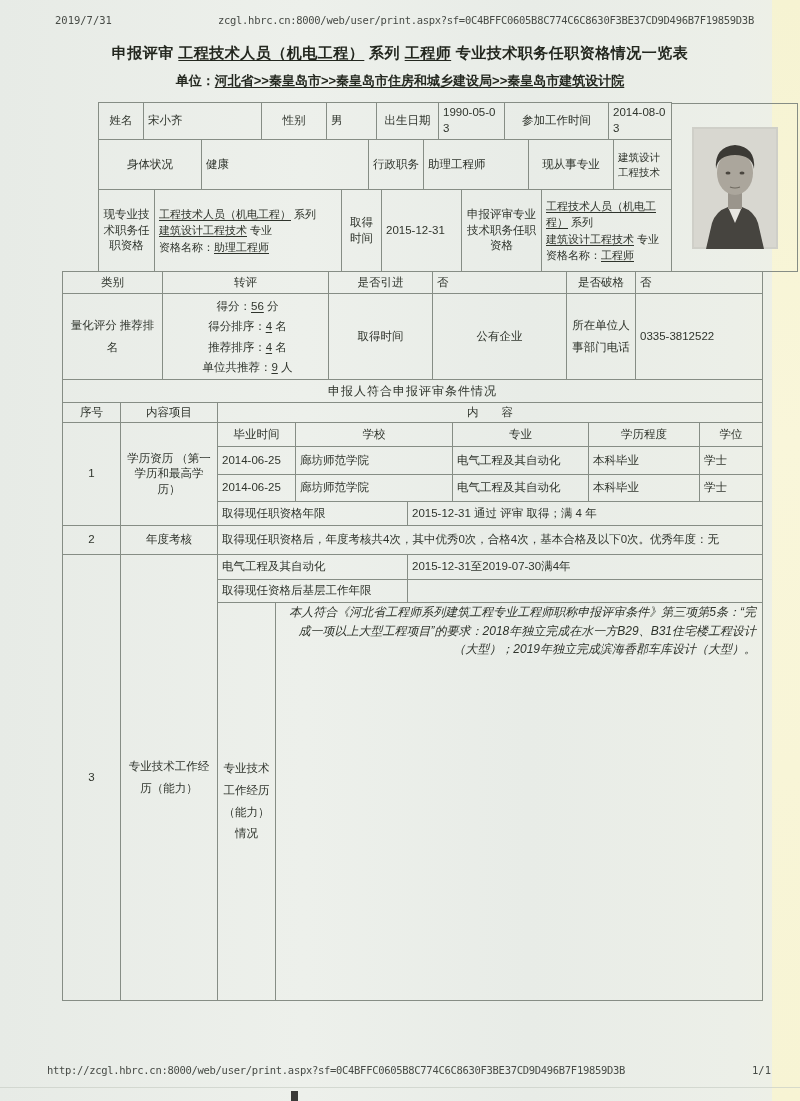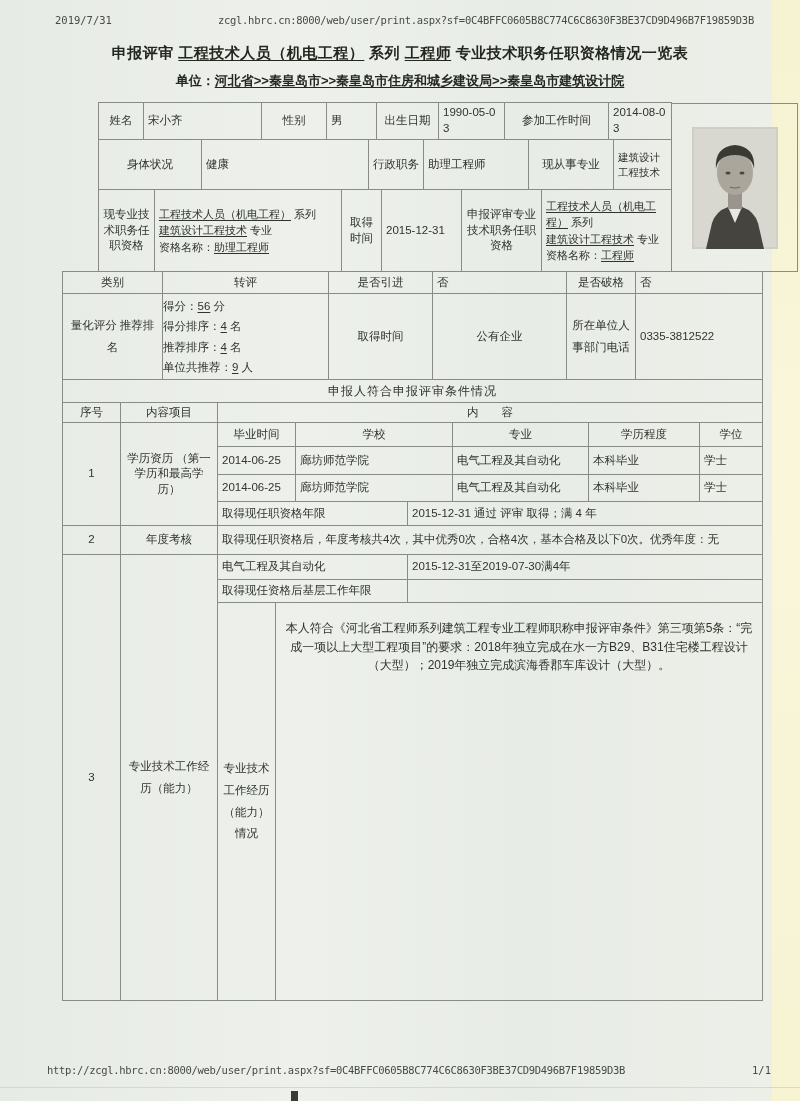--- a/index.html
+++ b/index.html
@@ -29,23 +29,23 @@
   table { border-collapse:collapse; table-layout:fixed; margin-top:-1px; }
   td { border:1px solid #868d85; padding:1px 4px; font-size:11.5px; line-height:1.35;
        text-align:center; vertical-align:middle; overflow:hidden; word-break:break-all; color:#2f342c; }
   .val { text-align:left; }
   .top-group { display:flex; width:700px;margin-left:36px; }
   .left-col { width:573px; }
   .left-col table { width:573px; }
   .photo-cell { width:127px; border:1px solid #868d85; border-left-width:1px; margin-top:0;
      display:flex; align-items:center; justify-content:center; }
   .w700 { width:700px; }
-  .scorelist { text-align:left; line-height:1.75; padding-left:0; }
+  .scorelist { text-align:center; line-height:1.75; padding-left:8px; }
   .band td { font-size:12px; letter-spacing:1px; }
-  .para { text-align:center; vertical-align:top; font-size:12px; line-height:1.55; padding:16px 6px; }
+  .para { text-align:right; vertical-align:top; font-size:12px; line-height:1.55; padding:0 6px;font-style:italic; }
   .small { font-size:10.5px; }
   .qual-cell { text-align:left; line-height:1.5; font-size:11px; }
   .stack { line-height:1.9; }
 
   .print-ftr { position:absolute; top:1064px; left:0; width:800px; font-family:"DejaVu Sans Mono","Liberation Mono",monospace; font-size:10.5px; color:#474b46; }
   .print-ftr .furl { position:absolute; left:47px; top:0; letter-spacing:-0.3px; }
   .print-ftr .pg { position:absolute; left:752px; top:0; }
 
   svg { display:block; }
 </style>

